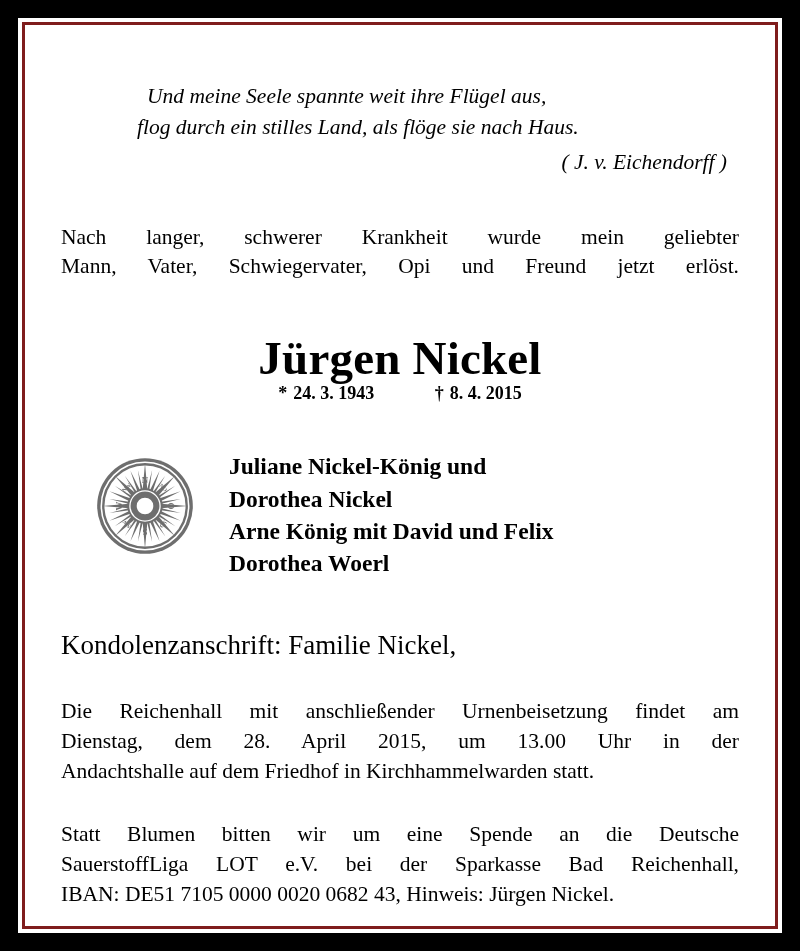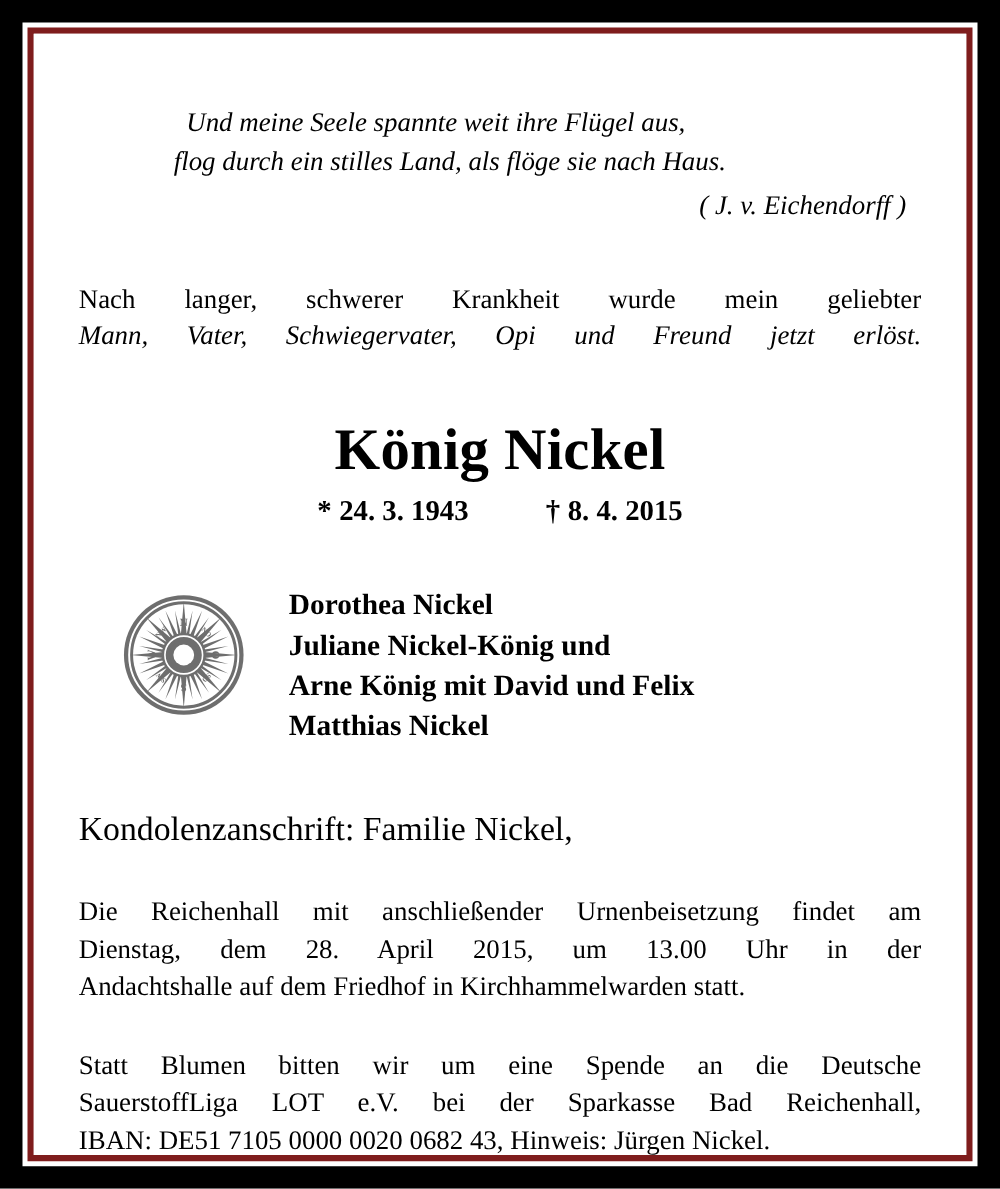--- a/index.html
+++ b/index.html
@@ -26,21 +26,21 @@
     box-sizing: border-box;
     width: 100%;
     height: 100%;
     background: #ffffff;          
     padding: 4px;
   }
   .notice-inner-rule {
     box-sizing: border-box;
     width: 100%;
     height: 100%;
-    border: 5px solid #7f1d1d;    
+    border: 3px solid #7f1d1d;    
     background: #ffffff;
   }
   .content {
     box-sizing: border-box;
     width: 100%;
     height: 100%;
     background: #ffffff;
     padding: 38px 36px 20px 36px;
   }
 
@@ -84,21 +84,20 @@
     font-size: 21.5px;
     line-height: 1.38;
   }
   .justified-2 .jline {
     display: block;
     text-align: justify;
     text-align-last: justify;
   }
   .justified-2 .jline.last {
     text-align-last: justify;
-    font-style: italic;
   }
 
   .justified-3 .jline {
     display: block;
     text-align: justify;
     text-align-last: justify;
   }
   .justified-3 .jline.last {
     text-align-last: left;
   }
@@ -109,22 +108,21 @@
     margin-top: 52px;
   }
   .deceased-name {
     font-weight: bold;
     font-size: 47px;
     line-height: 1.05;
     letter-spacing: 0.2px;
   }
   .dates-row {
     font-weight: bold;
-    font-size: 23px;
-    margin-top: 11px;
+    font-size: 18px;
   }
   .date-birth {
     display: inline-block;
   }
   .date-death {
     display: inline-block;
     margin-left: 56px;
   }
   .sym {
     display: inline-block;
@@ -188,21 +186,21 @@
           <div class="epigraph-line l2">flog durch ein stilles Land, als flöge sie nach Haus.</div>
         </div>
         <div class="epigraph-attrib">( J. v. Eichendorff )</div>
 
         <div class="para para-intro justified-2">
           <span class="jline">Nach langer, schwerer Krankheit wurde mein geliebter</span>
           <span class="jline last">Mann, Vater, Schwiegervater, Opi und Freund jetzt erlöst.</span>
         </div>
 
         <div class="name-block">
-          <div class="deceased-name">König Nickel</div>
+          <div class="deceased-name">Jürgen Nickel</div>
           <div class="dates-row">
             <span class="date-birth">
               <span class="sym">*</span><span>24. 3. 1943</span>
             </span>
             <span class="date-death">
               <span class="sym">†</span><span>8. 4. 2015</span>
             </span>
           </div>
         </div>
 
@@ -276,24 +274,24 @@
               <g fill="#6e6e6e" font-family="'Liberation Serif', serif" font-size="11" font-weight="bold" text-anchor="middle">
                 <text x="100" y="54" transform="rotate(45 100 100)">NO</text>
                 <text x="100" y="54" transform="rotate(135 100 100)">SO</text>
                 <text x="100" y="54" transform="rotate(225 100 100)">SW</text>
                 <text x="100" y="54" transform="rotate(315 100 100)">NW</text>
               </g>
             </svg>
           </div>
 
           <div class="mourner-names">
+            <div class="mourner-line">Juliane Nickel-König und</div>
             <div class="mourner-line">Dorothea Nickel</div>
-            <div class="mourner-line">Juliane Nickel-König und</div>
             <div class="mourner-line">Arne König mit David und Felix</div>
-            <div class="mourner-line">Matthias Nickel</div>
+            <div class="mourner-line">Dorothea Woerl</div>
           </div>
         </div>
 
         <div class="address-block">
           <div class="address-line">Kondolenzanschrift: Familie Nickel,</div>
         </div>
 
         <div class="para para-service justified-3">
           <span class="jline">Die Reichenhall mit anschließender Urnenbeisetzung findet am</span>
           <span class="jline">Dienstag, dem 28. April 2015, um 13.00 Uhr in der</span>

